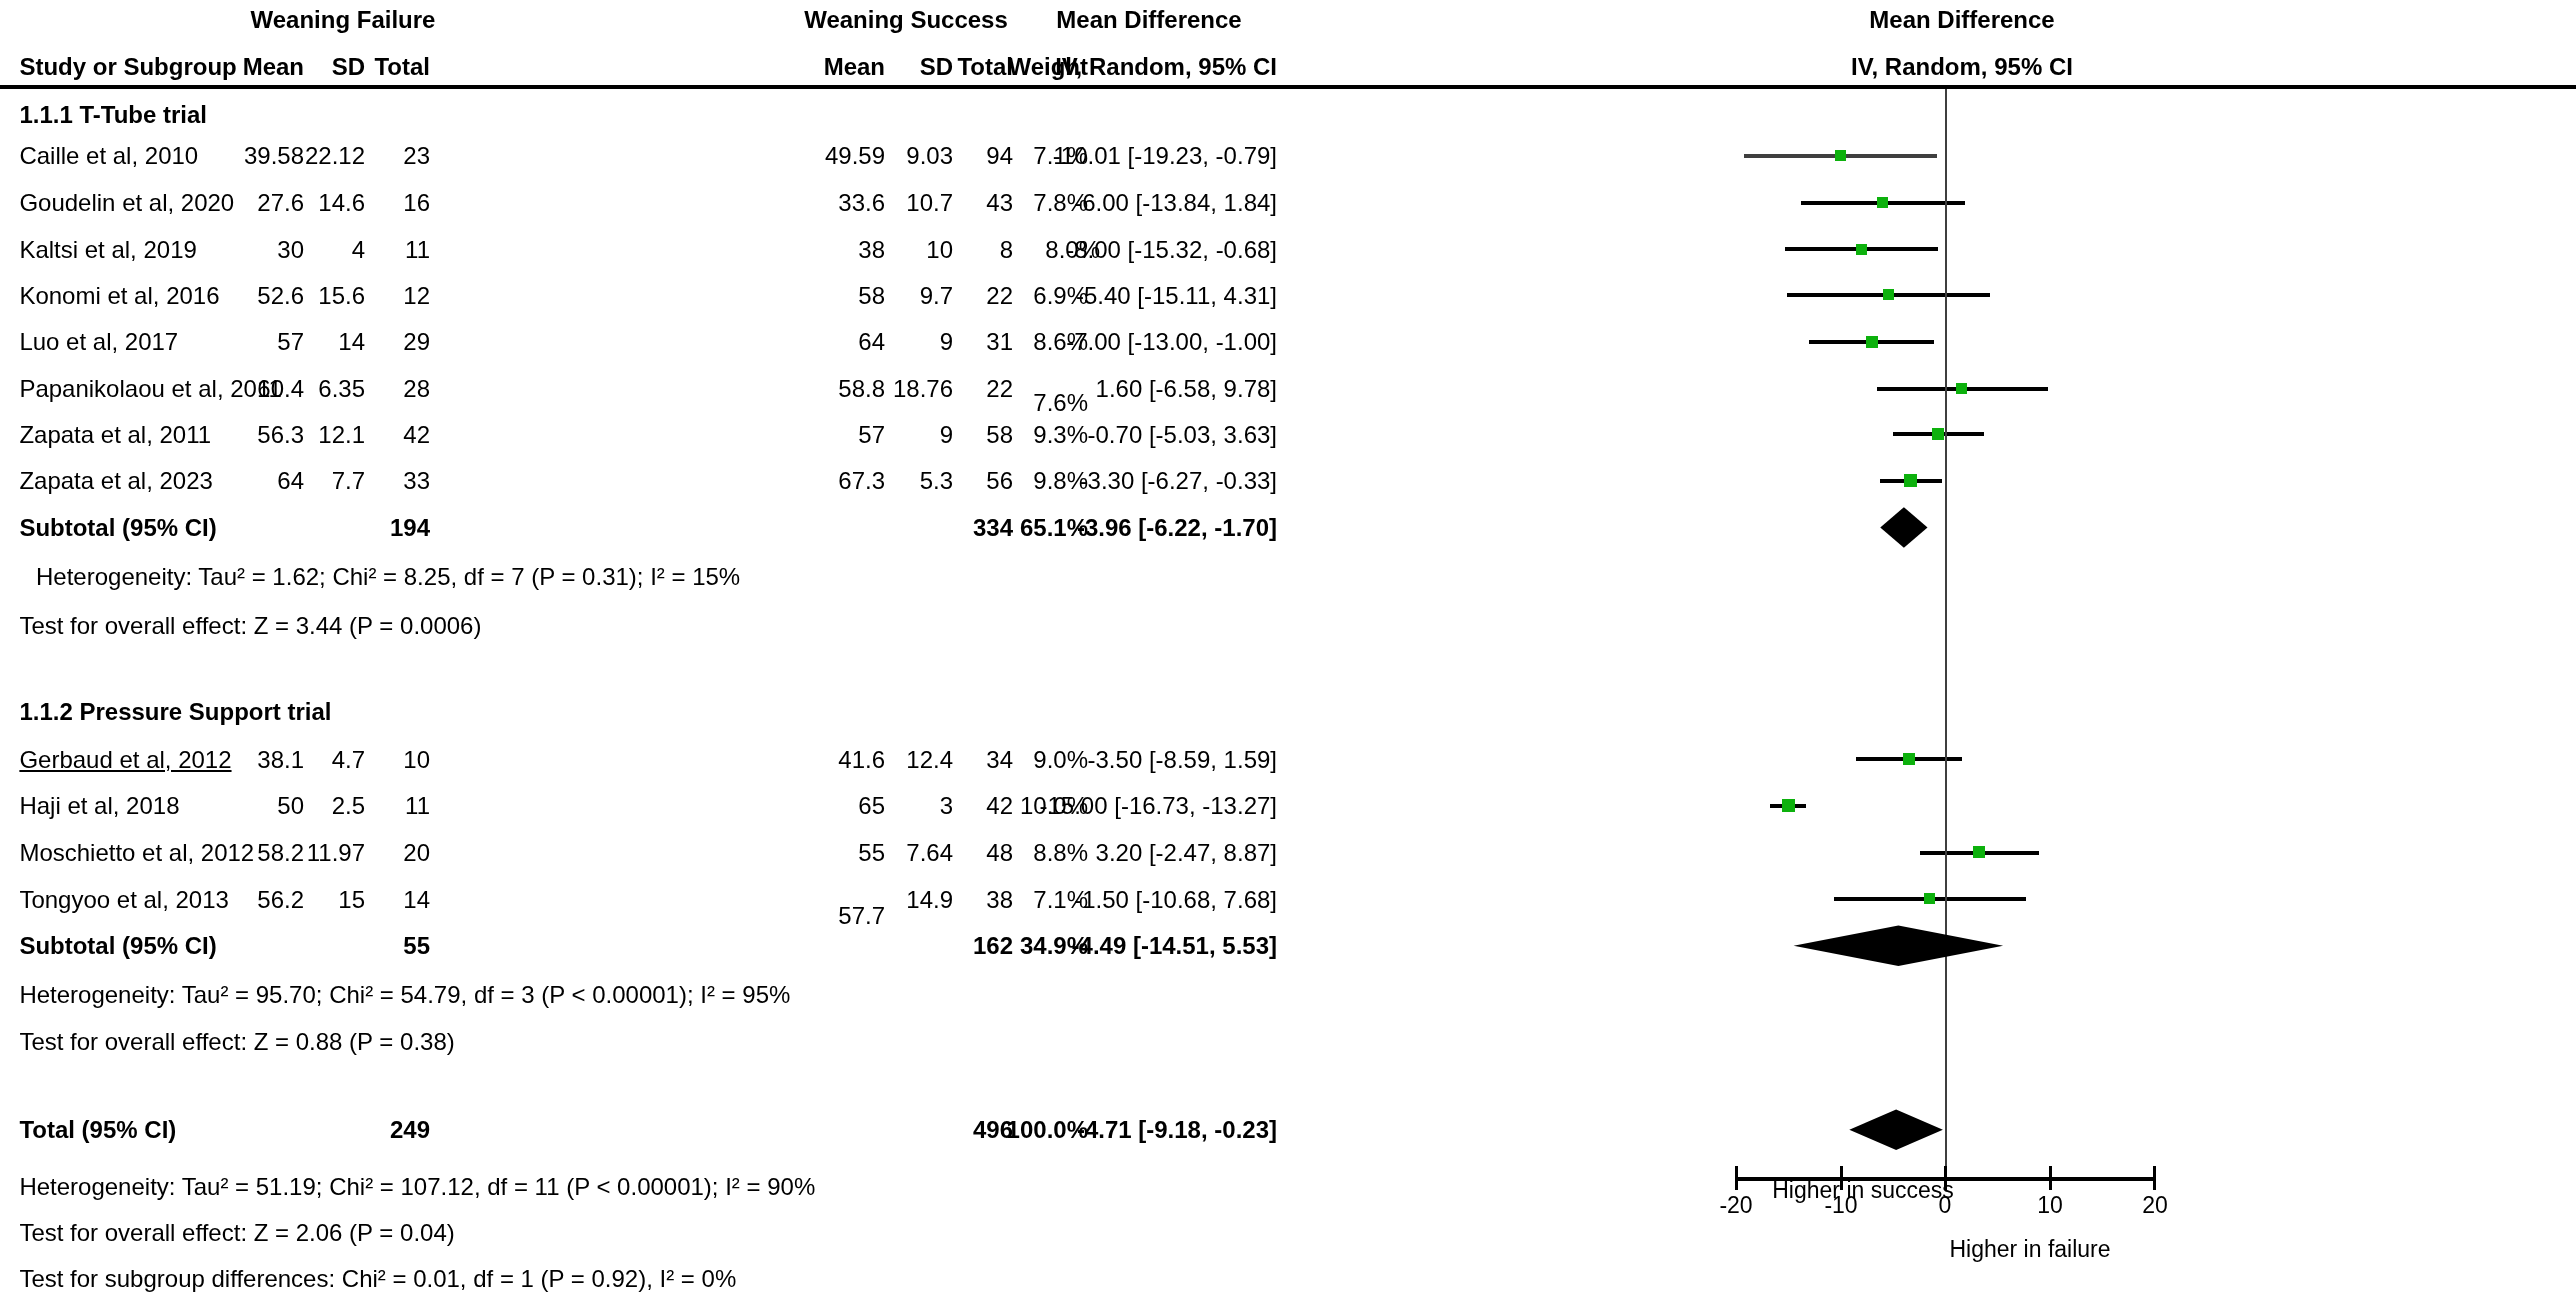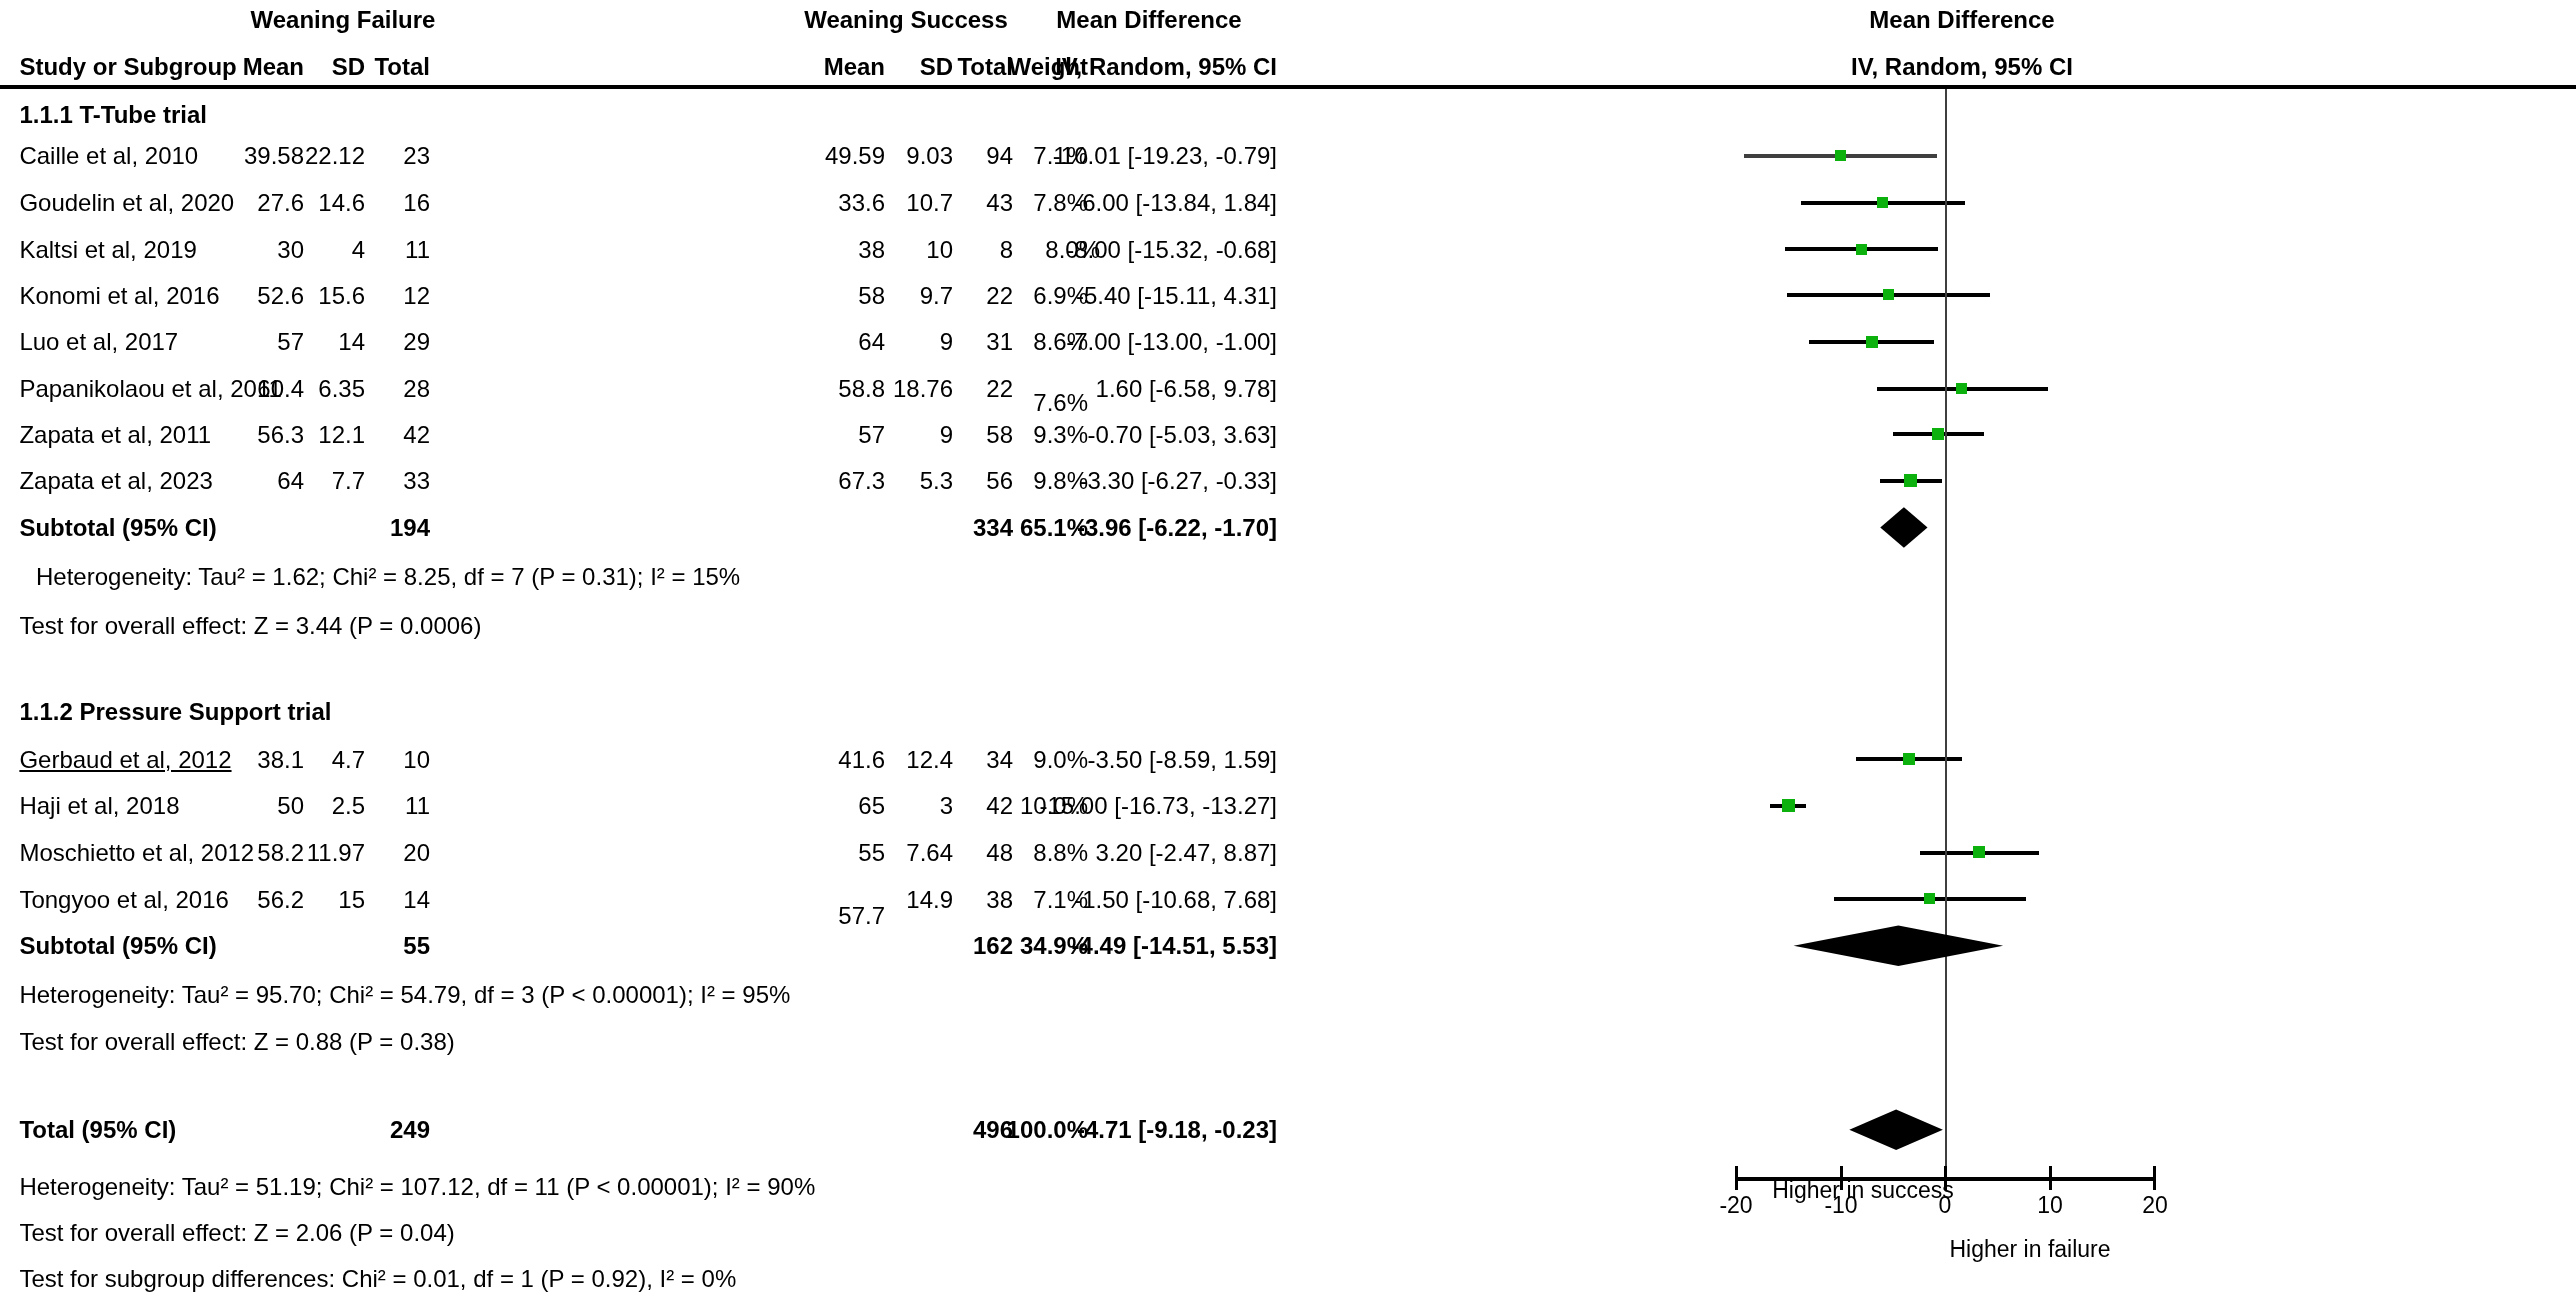--- a/index.html
+++ b/index.html
@@ -139,21 +139,21 @@
       <div class="t r" style="top: 787px; left: 0px; width: 1277px;">-15.00 [-16.73, -13.27]</div>
       <div class="t" style="top: 834px; left: 19.4px;">Moschietto et al, 2012</div>
       <div class="t r" style="top: 834px; left: 0px; width: 304px;">58.2</div>
       <div class="t r" style="top: 834px; left: 0px; width: 365px;">11.97</div>
       <div class="t r" style="top: 834px; left: 0px; width: 430px;">20</div>
       <div class="t r" style="top: 834px; left: 0px; width: 885px;">55</div>
       <div class="t r" style="top: 834px; left: 0px; width: 953px;">7.64</div>
       <div class="t r" style="top: 834px; left: 0px; width: 1013px;">48</div>
       <div class="t r" style="top: 834px; left: 0px; width: 1088px;">8.8%</div>
       <div class="t r" style="top: 834px; left: 0px; width: 1277px;">3.20 [-2.47, 8.87]</div>
-      <div class="t" style="top: 881px; left: 19.4px;">Tongyoo et al, 2016</div>
+      <div class="t" style="top: 881px; left: 19.4px;">Tongyoo et al, 2013</div>
       <div class="t r" style="top: 881px; left: 0px; width: 304px;">56.2</div>
       <div class="t r" style="top: 881px; left: 0px; width: 365px;">15</div>
       <div class="t r" style="top: 881px; left: 0px; width: 430px;">14</div>
       <div class="t r" style="top: 881px; left: 0px; width: 885px; margin-top: 16px;">57.7</div>
       <div class="t r" style="top: 881px; left: 0px; width: 953px;">14.9</div>
       <div class="t r" style="top: 881px; left: 0px; width: 1013px;">38</div>
       <div class="t r" style="top: 881px; left: 0px; width: 1088px;">7.1%</div>
       <div class="t r" style="top: 881px; left: 0px; width: 1277px;">-1.50 [-10.68, 7.68]</div>
       <div class="t b" style="top: 927px; left: 19.4px;">Subtotal (95% CI)</div>
       <div class="t b r" style="top: 927px; left: 0px; width: 430px;">55</div>

